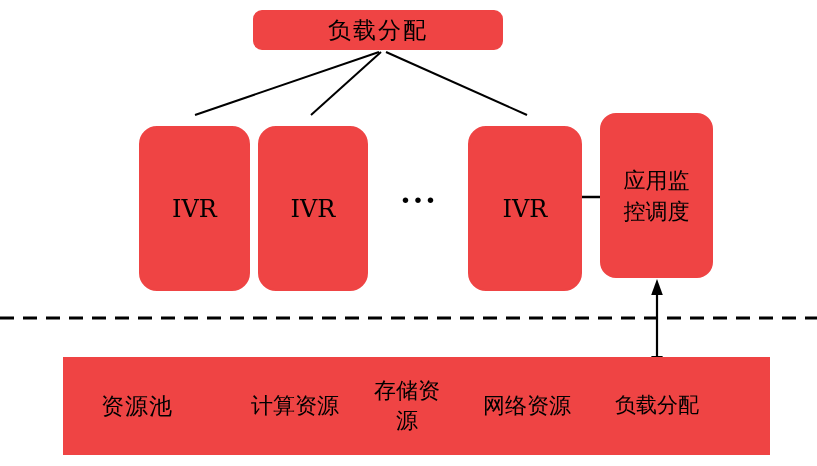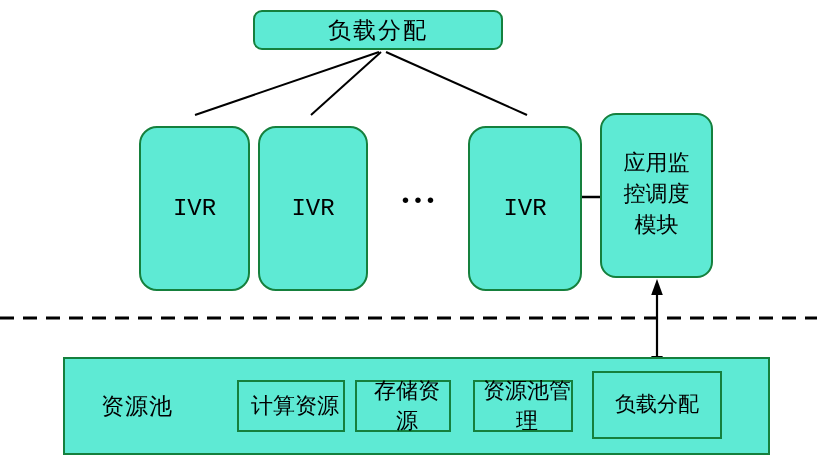--- a/index.html
+++ b/index.html
@@ -16,28 +16,27 @@
     overflow: hidden;
   }
   .lines-layer {
     position: absolute;
     left: 0; top: 0;
     width: 817px; height: 466px;
     z-index: 0;
   }
   .node {
     position: absolute;
-    border: 2px solid #15803d;
-    background: #5eead4;
+    border: 2px solid #ef4444;
+    background: #ef4444;
     display: flex;
     align-items: center;
     justify-content: center;
     text-align: center;
     z-index: 1;
-    font-family: Liberation Mono, monospace;
   }
   .load-balancer {
     left: 253px; top: 10px;
     width: 250px; height: 40px;
     border-radius: 9px;
     font-size: 23px;
     letter-spacing: 2px;
   }
   .ivr {
     top: 126px;
@@ -135,38 +134,37 @@
   </div>
 
   <div class="node ivr ivr-3">
     <span>IVR</span>
   </div>
 
   <div class="node app-monitor">
     <div>
       <span class="multiline">应用监</span>
       <span class="multiline">控调度</span>
-      <span class="multiline">模块</span>
     </div>
   </div>
 
   <div class="node pool-container"></div>
 
   <div class="pool-label">资源池</div>
 
   <div class="node resource res-compute">
     <span>计算资源</span>
   </div>
 
   <div class="node resource res-storage">
     <span>存储资源</span>
   </div>
 
   <div class="node resource res-network">
-    <span>资源池管理</span>
+    <span>网络资源</span>
   </div>
 
   <div class="node pool-manager">
     <div>
       <span class="multiline">负载分配</span>
     </div>
   </div>
 
 </div>
 

